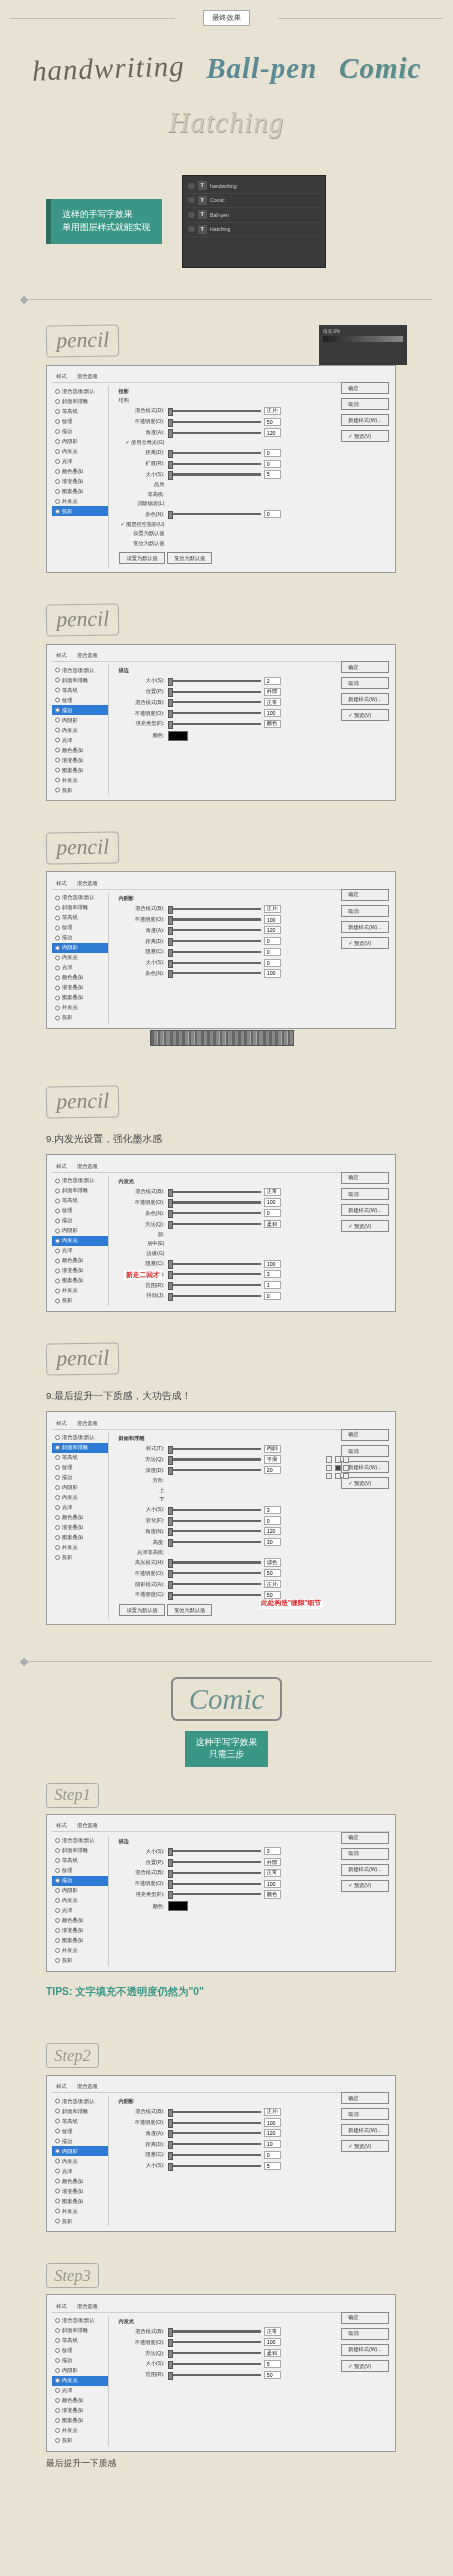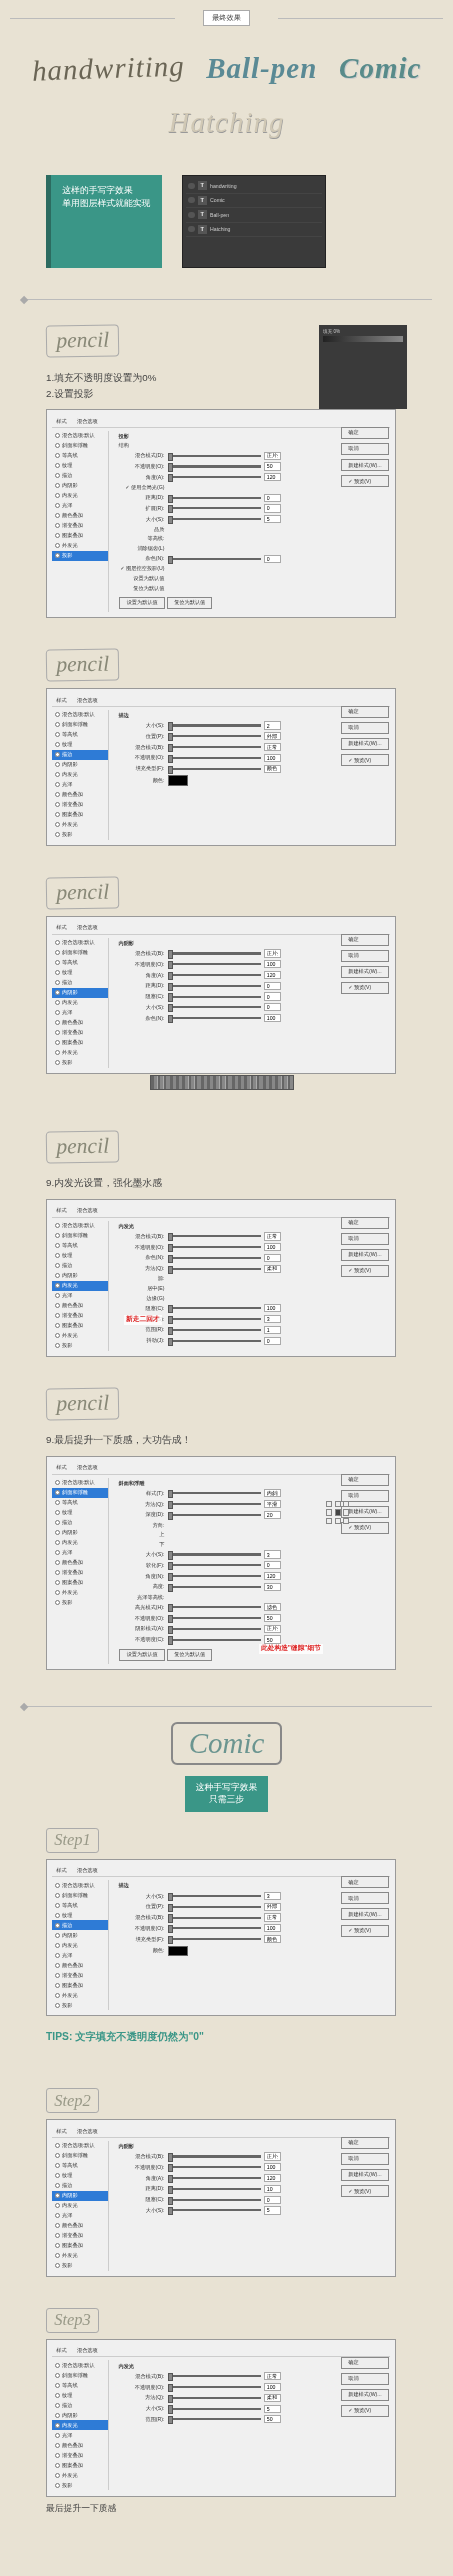--- a/index.html
+++ b/index.html
@@ -8,21 +8,21 @@
 .title-wrap{text-align:center;padding:10.3px 0;position:relative}
 .title-wrap::before,.title-wrap::after{content:'';position:absolute;top:50%;width:165px;height:0.5px;background:#bbb}
 .title-wrap::before{left:10.3px}
 .title-wrap::after{right:10.3px}
 .fx-grid{display:flex;flex-wrap:wrap;justify-content:space-around;padding:15.5px 31px 20.6px;gap:20.6px}
 .fx-item{font-size:29px;font-style:italic;letter-spacing:1px}
 .fx-hw{font-family:cursive;color:#6a6555;transform:rotate(-2deg)}
 .fx-bp{font-family:cursive;color:#5a8a95;font-weight:bold}
 .fx-cm{font-family:serif;color:#588b8a;text-shadow:1px 1px 0 #ccc;font-weight:bold}
 .fx-ht{font-family:cursive;color:#d0c8b5;text-shadow:0.5px 0.5px 0 #999}
-.info-row{display:flex;gap:20.6px;padding:15.5px 46px}
+.info-row{display:flex;align-items:center;gap:20.6px;padding:15.5px 46px}
 .info-tag{background:#3a9687;color:#fff;padding:9.3px 11.3px;font-size:8.8px;border-left:5.2px solid #2c6b60;line-height:1.5}
 .layers-panel{width:144px;height:93px;background:#3a3a3a;border:0.5px solid #222;padding:3.1px;font-size:5.2px;color:#ccc;position:relative}
 .layer-row{display:flex;align-items:center;gap:3.1px;padding:2.1px;border-bottom:0.5px solid #444}
 .layer-eye{width:6.2px;height:6.2px;background:#555;border-radius:50%}
 .layer-t{width:9.3px;height:9.3px;background:#555;color:#eee;text-align:center;line-height:9.3px;font-size:5.7px;font-weight:bold}
 .divider{height:0.5px;background:#bbb;margin:15.5px 20.6px;position:relative}
 .divider::before{content:'';position:absolute;left:0;top:-2.1px;width:6.2px;height:6.2px;background:#aaa;transform:rotate(45deg)}
 .section{padding:10.3px 46px 20.6px}
 .pencil-label{font-family:cursive;font-size:21.6px;font-style:italic;color:#887;display:inline-block;border:1.5px solid #aaa;padding:2.1px 9.3px 3.1px;border-radius:4.1px;transform:rotate(-1deg);margin-bottom:7.2px}
 .step-caption{font-size:9.8px;color:#444;margin:5.2px 0 8.2px;line-height:1.6}
@@ -98,22 +98,20 @@
       </div>
   </div>
 </div>
 
 <div class="divider"></div>
 
 <div class="section">
   <div style="display:flex;gap:15.5px">
     <div style="flex:1">
       <div class="pencil-label">pencil</div>
-      <div class="step-caption" style="white-space:pre-line">1.填充不透明度设置为0%
-2.设置投影</div>
     </div>
     <div class="mini-panel">
       <div><span>填充</span> <span>0%</span></div>
       <div class="mini-slider"></div>
     </div>
   </div>
   <div class="clear"></div>
   <div class="dialog" id="dlg1">
       <div class="dialog-hdr">
         <span>样式</span>

